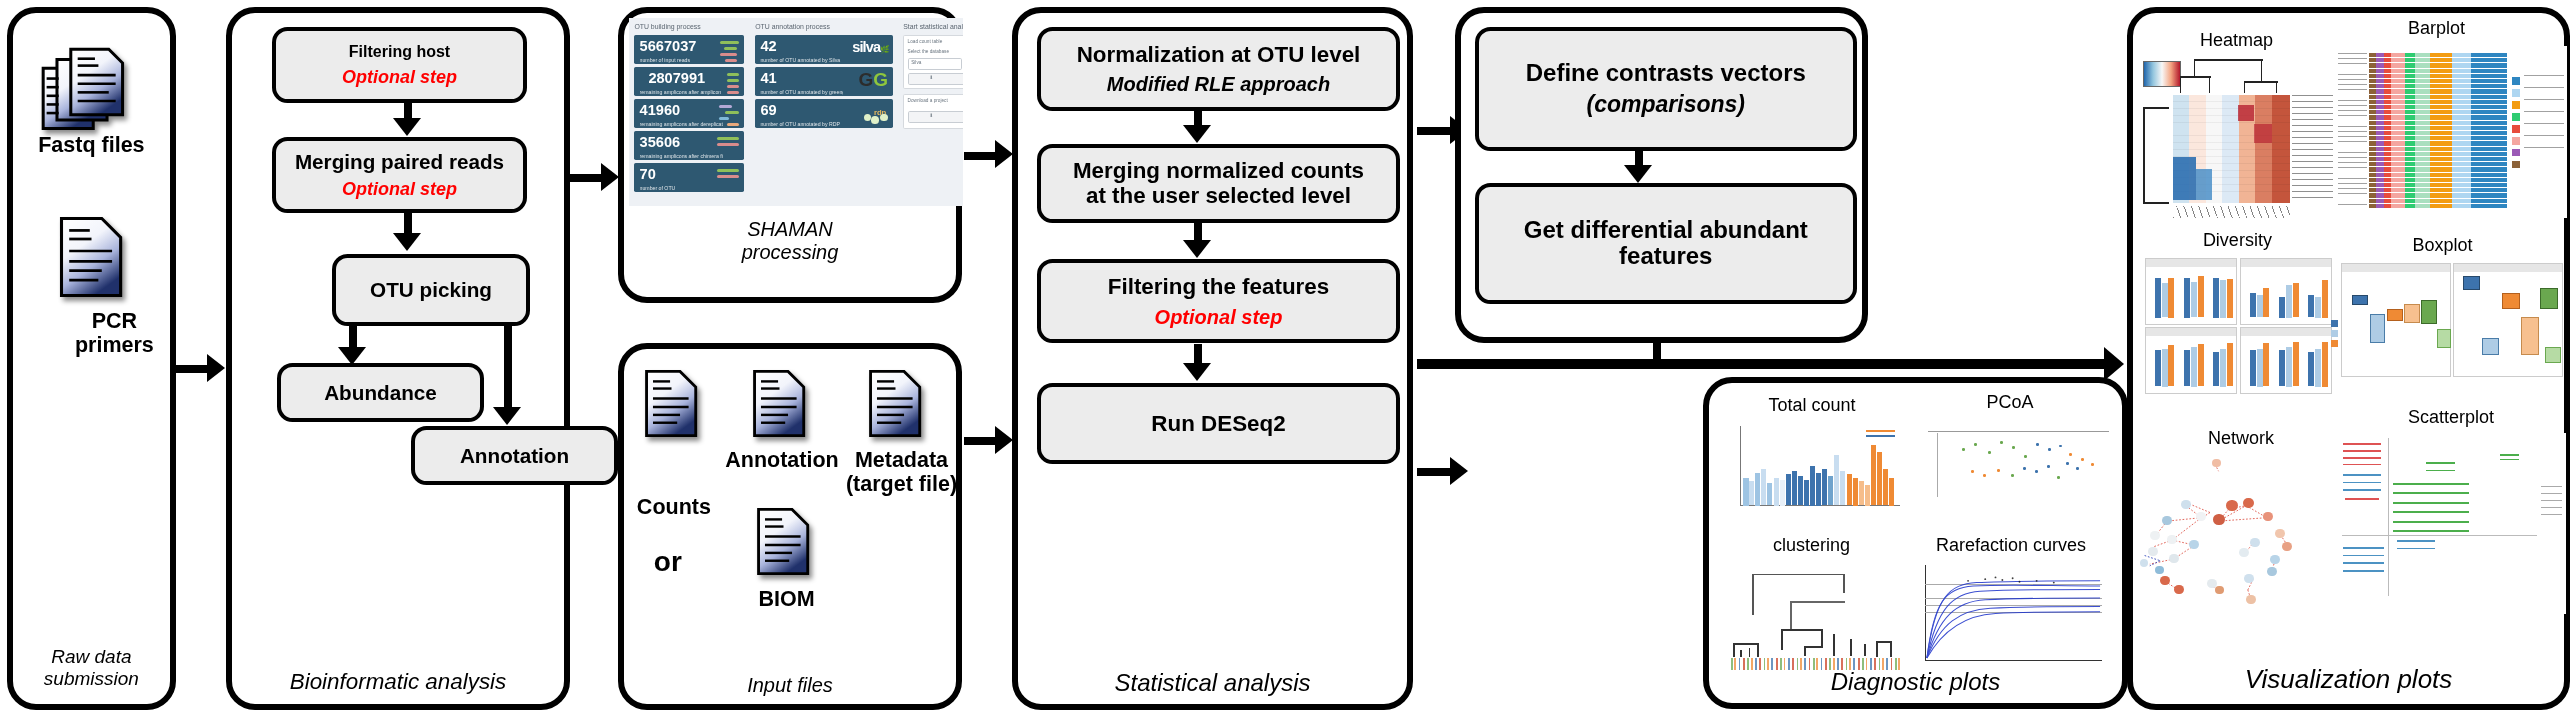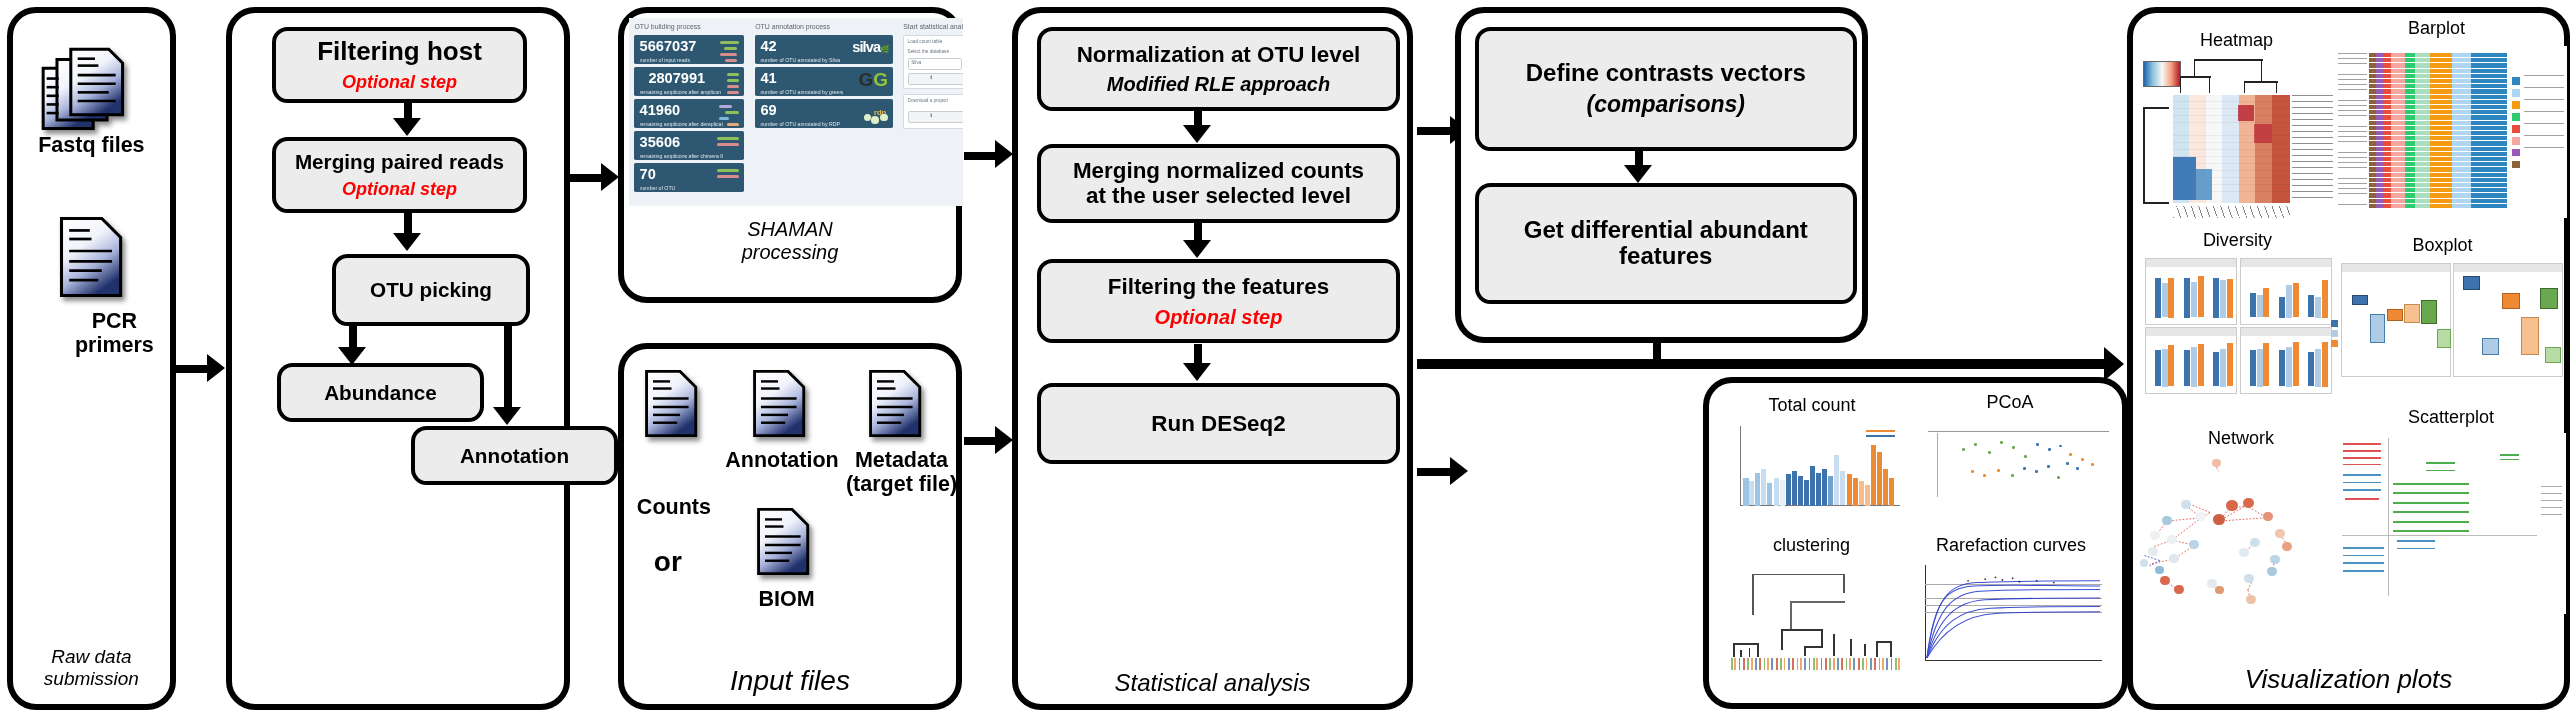--- a/index.html
+++ b/index.html
@@ -124,21 +124,21 @@
 
     <div class="italic-lbl" style="position:absolute;left:0;right:0;bottom:13.8px;font-size:19px;">Raw data<br>submission</div>
   </div>
 
   <div class="arr-h" style="left:176px;top:365px;width:33px;height:7.7px;"></div>
   <div class="arr-hhead" style="left:207px;top:354px;"></div>
 
   <div class="panel" style="left:226px;top:6.9px;width:344px;height:703px;">
 
     <div class="pbox" style="left:40px;top:13.8px;width:255px;height:76px;">
-      <div class="t1" style="font-size:26px;text-align:right;">Filtering host</div>
+      <div class="t1" style="font-size:16px;text-align:right;">Filtering host</div>
       <div class="t2 opt" style="font-size:18px;margin-top:6px;">Optional step</div>
     </div>
     <div class="arr-v" style="left:172px;top:90px;width:7.7px;height:19px;"></div>
     <div class="arr-vhead" style="left:161px;top:105px;"></div>
 
     <div class="pbox" style="left:40px;top:124px;width:255px;height:76px;">
       <div class="t1" style="font-size:20.7px;">Merging paired reads</div>
       <div class="t2 opt" style="font-size:18px;margin-top:6px;">Optional step</div>
     </div>
     <div class="arr-v" style="left:172px;top:200px;width:7.7px;height:24px;"></div>
@@ -155,20 +155,21 @@
     <div class="arr-vhead" style="left:261px;top:394px;"></div>
 
     <div class="pbox" style="left:45px;top:350px;width:207px;height:59px;">
       <div class="t1" style="font-size:20.7px;">Abundance</div>
     </div>
 
     <div class="pbox" style="left:179px;top:413px;width:207px;height:59px;">
       <div class="t1" style="font-size:20.7px;">Annotation</div>
     </div>
 
+    <div class="panel-caption" style="font-size:22.4px;bottom:8.6px;">Bioinformatic analysis</div>
   </div>
 
   <div class="arr-h" style="left:570px;top:174px;width:33px;height:7.7px;"></div>
   <div class="arr-hhead" style="left:601px;top:163px;"></div>
 
   <div class="panel" style="left:618px;top:6.9px;width:344px;height:296px;">
 
     <div class="shot" style="left:5.2px;top:5.2px;width:334px;height:188px;">
 
       <div class="shcol-title" style="position:absolute;left:5.2px;top:5.2px;font-size:6.9px;">OTU building process</div>
@@ -336,21 +337,21 @@
             <line x1="14" y1="42" x2="64" y2="42"></line>
               <line x1="14" y1="54" x2="64" y2="54"></line>
             <line x1="14" y1="65" x2="52" y2="65"></line>
               <line x1="14" y1="76" x2="48" y2="76"></line>
           </g>
         </svg>
       </span>
     </div>
     <div class="lbl" style="position:absolute;left:102px;top:239px;width:121px;font-size:21.5px;">BIOM</div>
 
-    <div class="panel-caption" style="font-size:28px;bottom:6.9px;">Input files</div>
+    <div class="panel-caption" style="font-size:20px;bottom:6.9px;">Input files</div>
   </div>
 
   <div class="arr-h" style="left:964px;top:152px;width:33px;height:7.7px;"></div>
   <div class="arr-hhead" style="left:995px;top:140px;"></div>
 
   <div class="arr-h" style="left:964px;top:437px;width:33px;height:7.7px;"></div>
   <div class="arr-hhead" style="left:995px;top:426px;"></div>
 
   <div class="panel" style="left:1012px;top:6.9px;width:401px;height:703px;">
 
@@ -518,20 +519,21 @@
           <circle cx="100" cy="21" r="1.1"></circle>
             <circle cx="120" cy="23" r="1.1"></circle>
           <circle cx="140" cy="22" r="1.1"></circle>
             <circle cx="160" cy="24" r="1.1"></circle>
           <circle cx="92" cy="18" r="1.1"></circle>
             <circle cx="112" cy="19" r="1.1"></circle>
         </g>
       </svg>
     </div>
 
+    <div class="panel-caption" style="font-size:24px;bottom:6.9px;">Diagnostic plots</div>
   </div>
 
   <div class="panel" style="left:2127px;top:6.9px;width:443px;height:703px;">
 
     <div class="plot-title" style="left:26px;top:17px;width:155px;font-size:18px;">Heatmap</div>
     <div class="plot" style="left:8.6px;top:41px;width:195px;height:164px;">
       <div style="position:absolute;left:1.7px;top:6.9px;width:36px;height:24px;
                   background:linear-gradient(90deg,#2166ac,#92c5de,#f7f7f7,#f4a582,#b2182b);border:0.9px solid #666;"></div>
       <div class="ln" style="left:52px;top:5.2px;width:69px;height:1.7px;background:#222;"></div>
       <div class="ln" style="left:52px;top:5.2px;width:1.7px;height:17px;background:#222;"></div>

